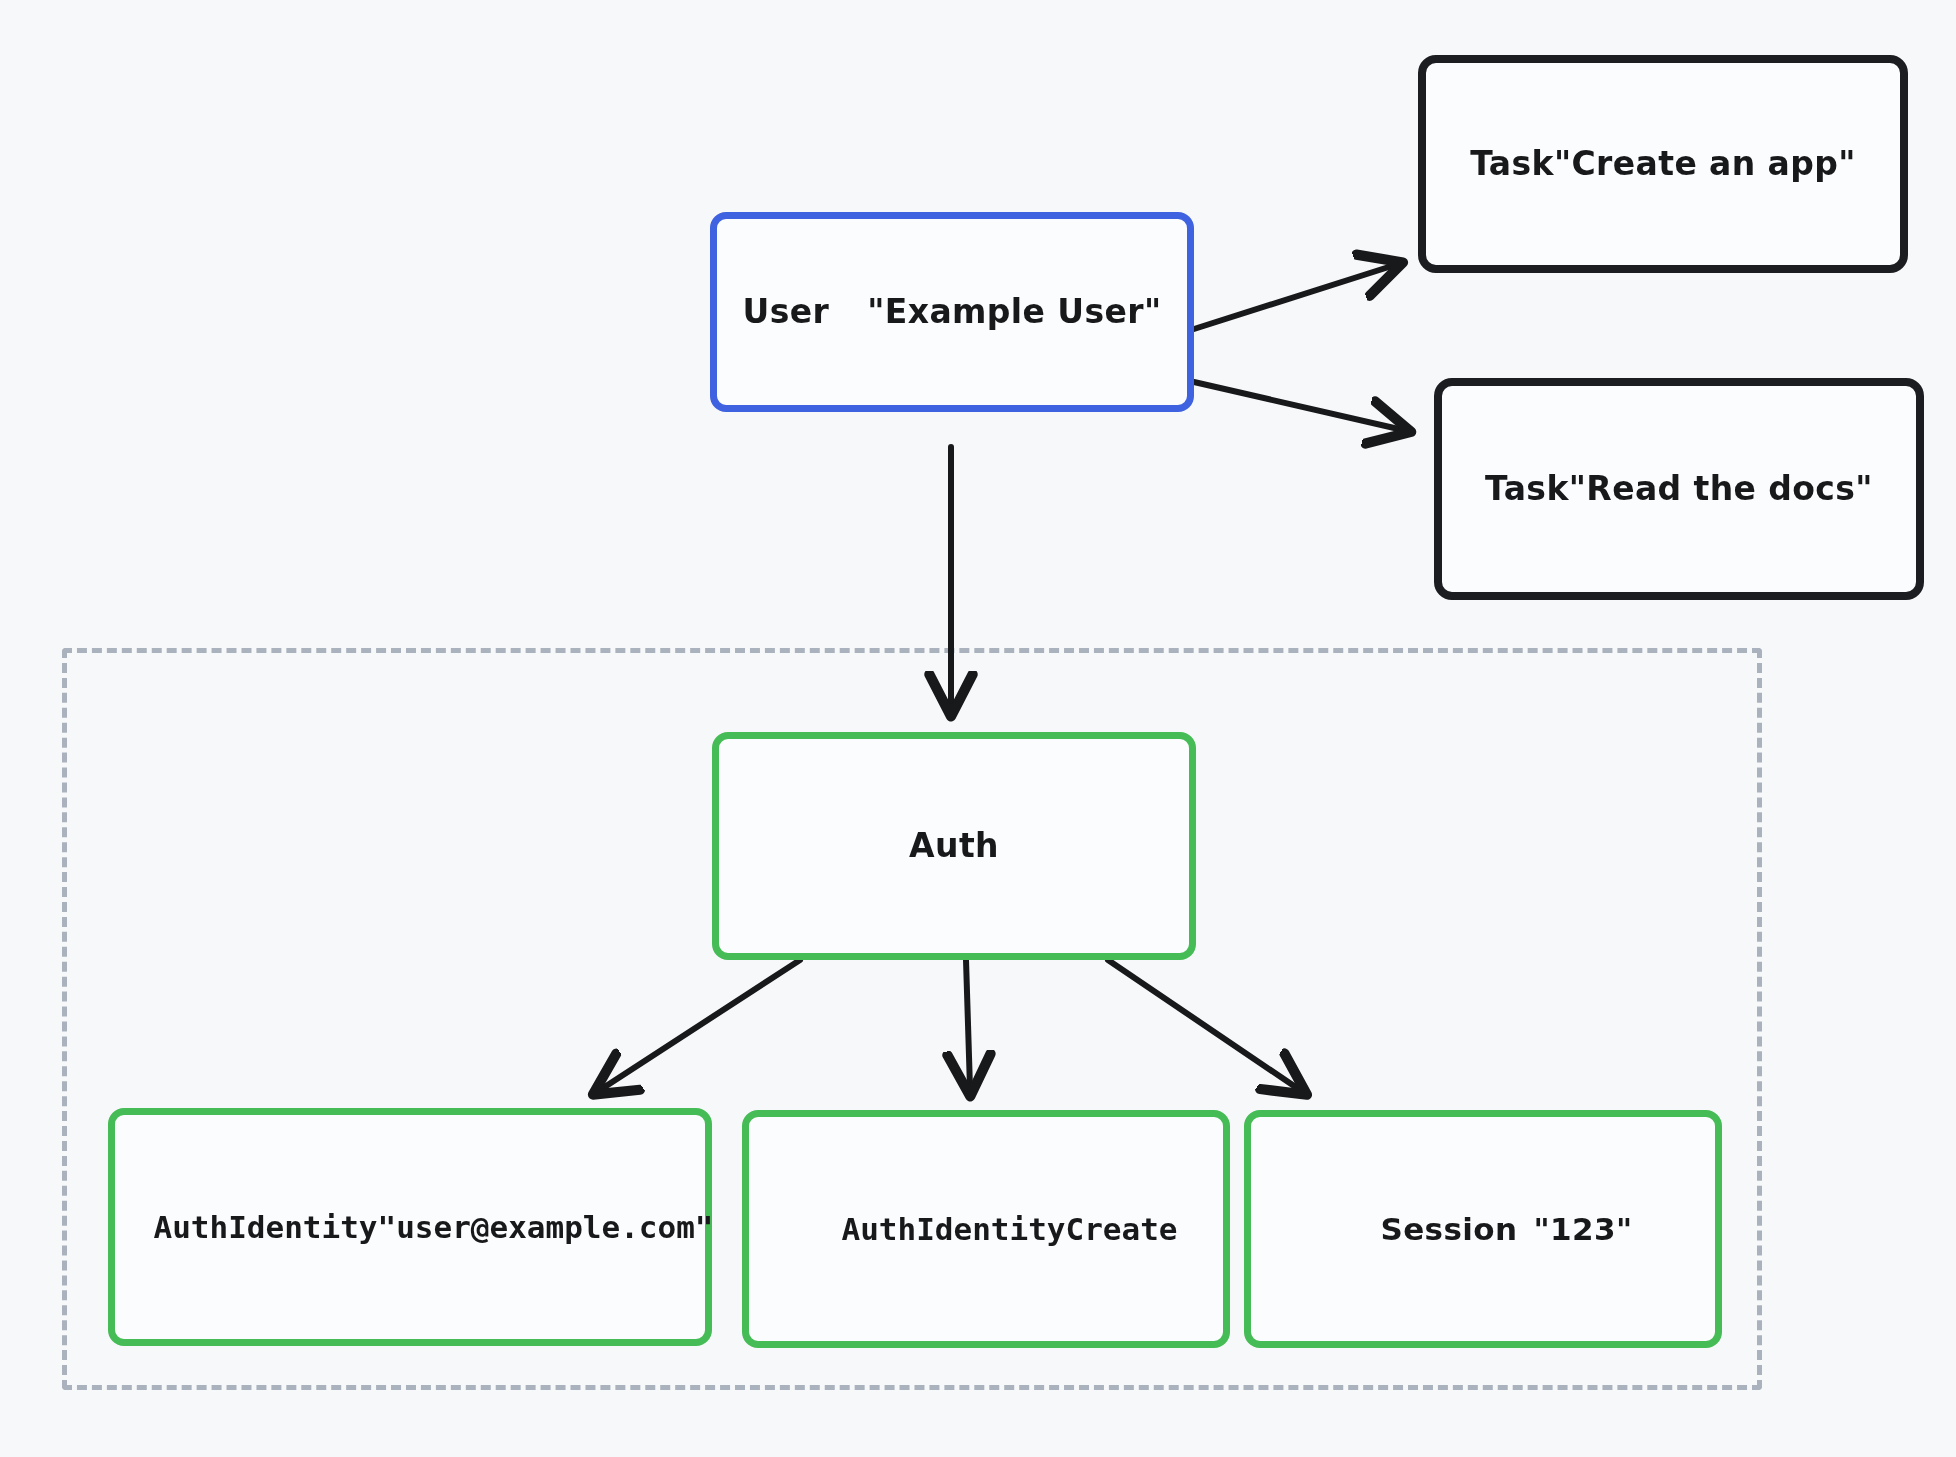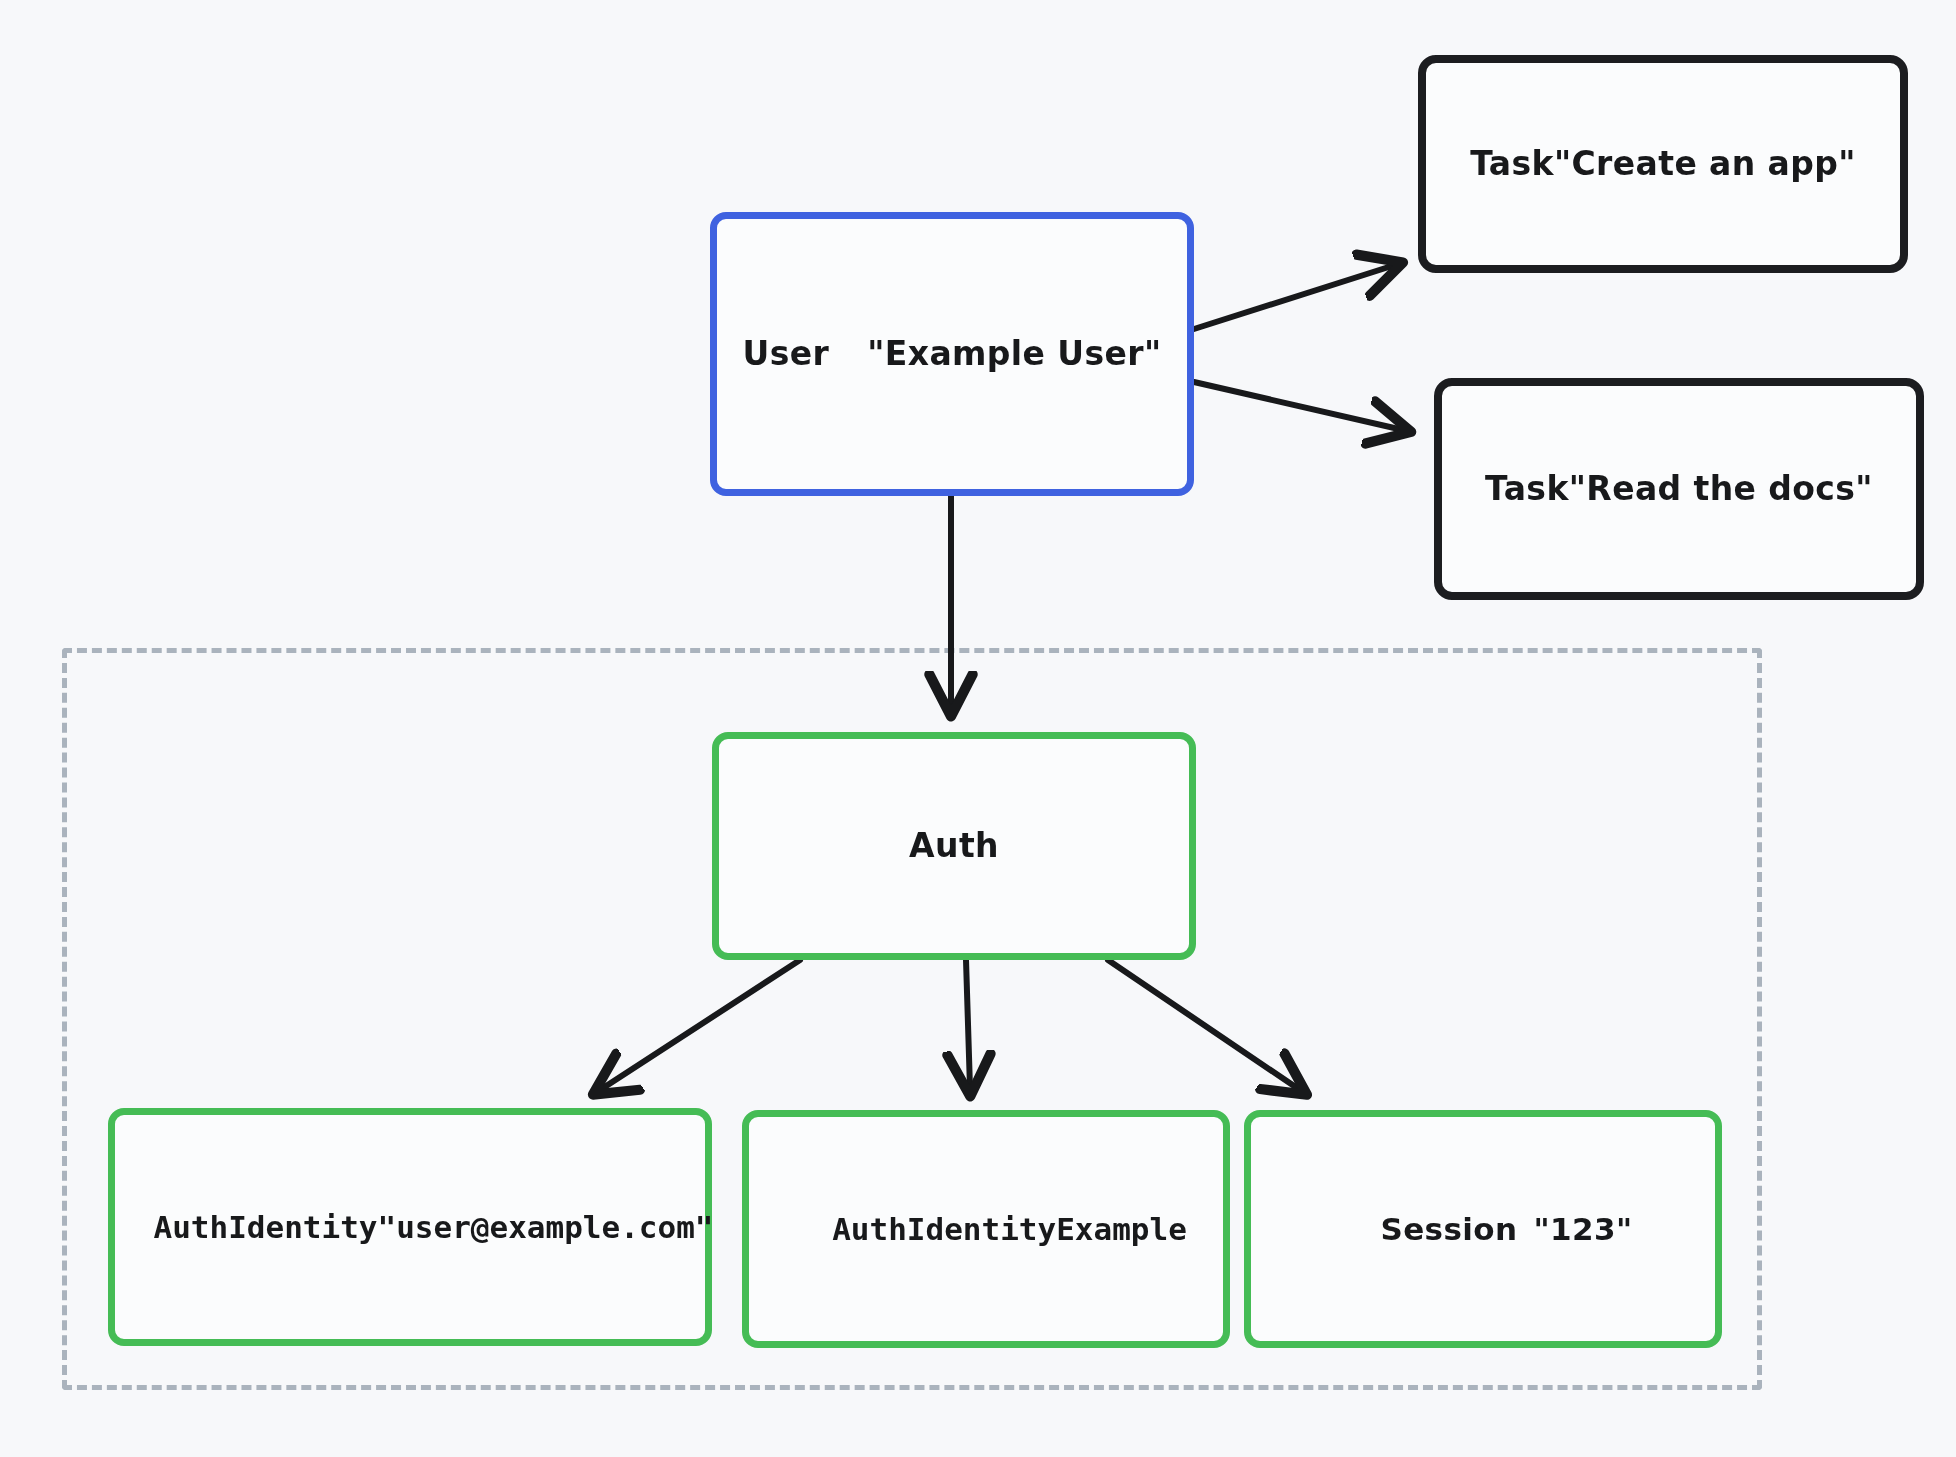--- a/index.html
+++ b/index.html
@@ -117,21 +117,21 @@
 
     <g>
       <path d="M966,960 L970,1088" fill="none" stroke="#18191b" stroke-width="6" stroke-linecap="round" marker-end="url(#arrowhead)"></path>
     </g>
 
     <g>
       <path d="M1108,960 L1300,1090" fill="none" stroke="#18191b" stroke-width="6" stroke-linecap="round" marker-end="url(#arrowhead)"></path>
     </g>
   </svg>
 
-  <div class="node node-user font-hand size-lg" style="left:710px; top:212px; width:484px; height:284px;gap:38px;">
+  <div class="node node-user font-hand size-lg" style="left:710px; top:212px; width:484px; height:200px;gap:38px;">
     <span class="line1">User</span>
     <span class="line2">"Example User"</span>
   </div>
 
   <div class="node node-task font-hand size-lg" style="left:1418px; top:55px; width:490px; height:218px;">
     <span class="line1">Task</span>
     <span class="line2">"Create an app"</span>
   </div>
 
   <div class="node node-task font-hand size-lg" style="left:1434px; top:378px; width:490px; height:222px;">
@@ -143,21 +143,21 @@
     <span class="line1">Auth</span>
   </div>
 
   <div class="node node-green font-mono-hand size-md" style="left:108px; top:1108px; width:604px; height:238px;">
     <span class="line1">AuthIdentity</span>
     <span class="line2">"user@example.com"</span>
   </div>
 
   <div class="node node-green font-mono-hand size-md" style="left:742px; top:1110px; width:488px; height:238px;">
     <span class="line1">AuthIdentity</span>
-    <span class="line2">Example</span>
+    <span class="line2">Create</span>
   </div>
 
   <div class="node node-green font-hand size-md" style="left:1244px; top:1110px; width:478px; height:238px;gap:16px;">
     <span class="line1">Session</span>
     <span class="line2">"123"</span>
   </div>
 
 </div>
 
 </body></html>

